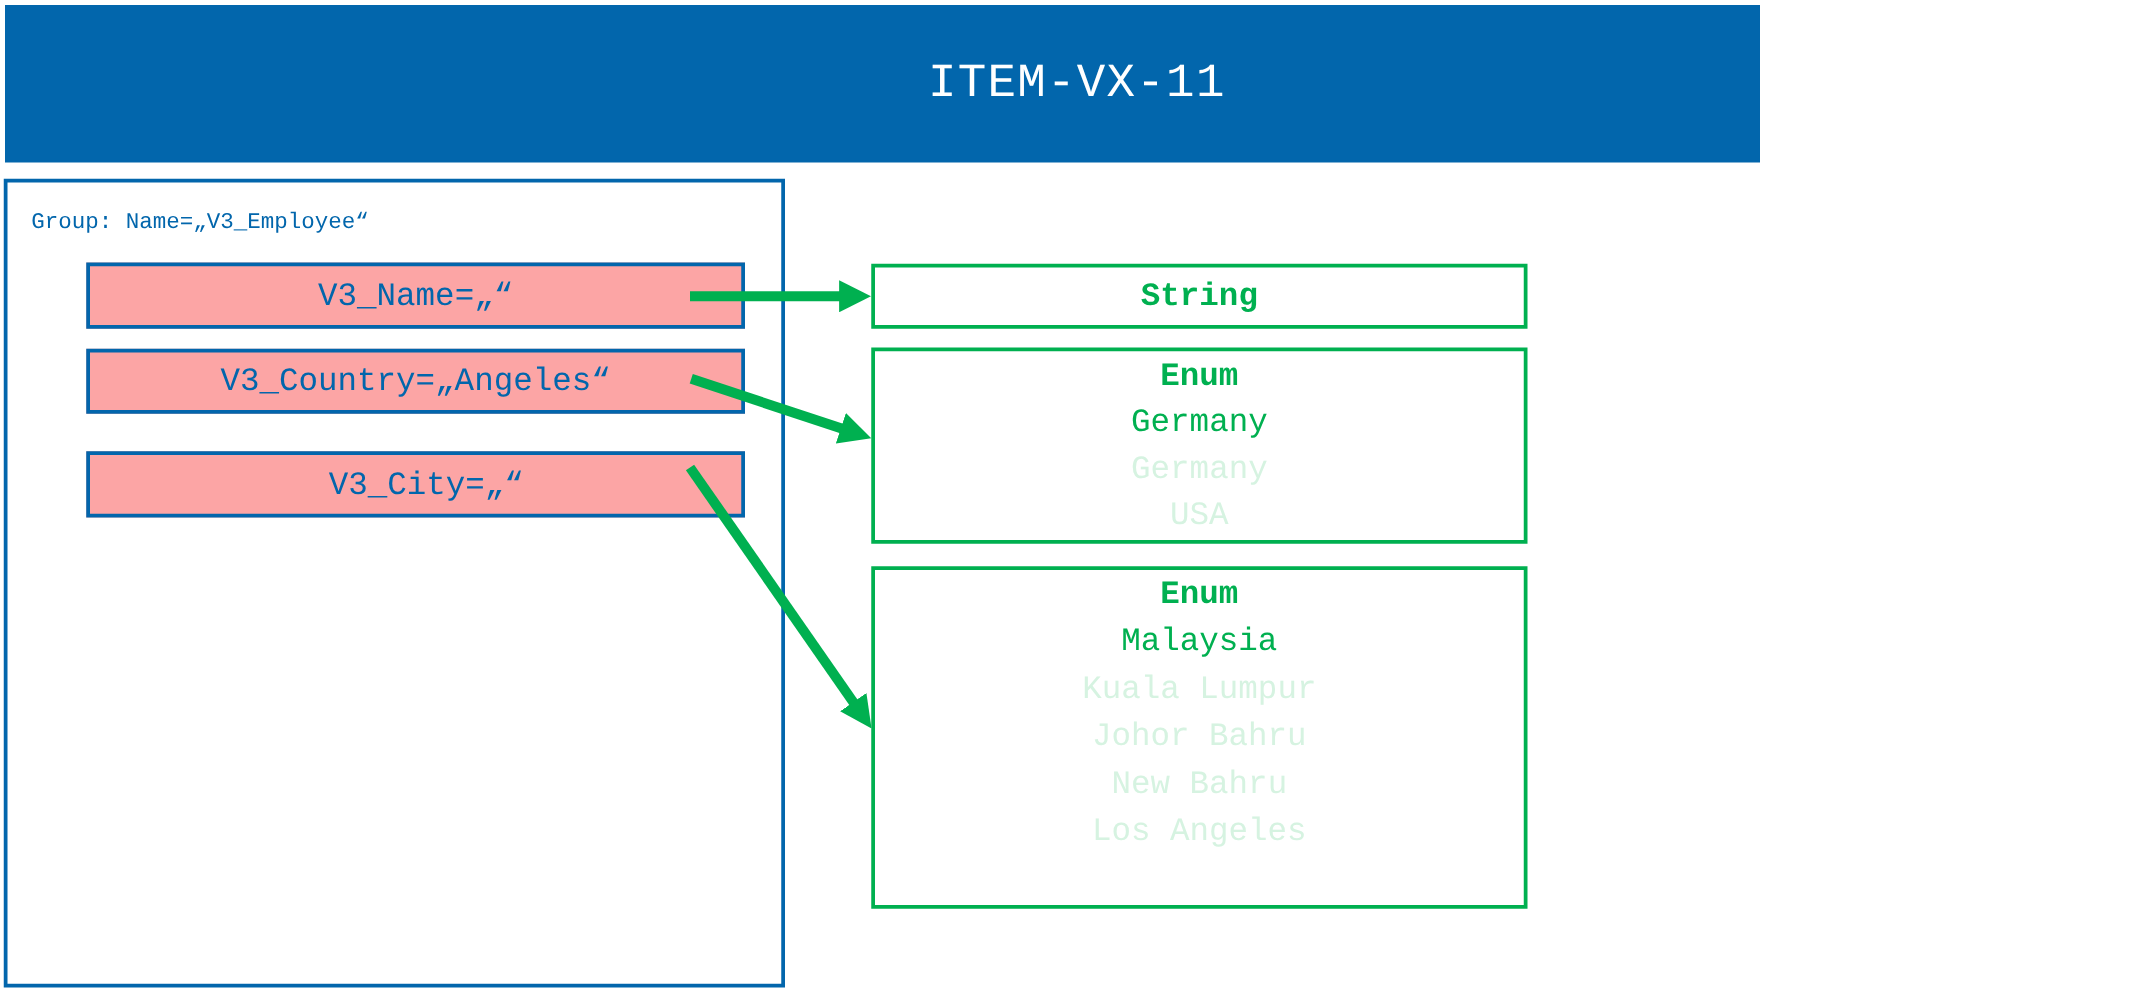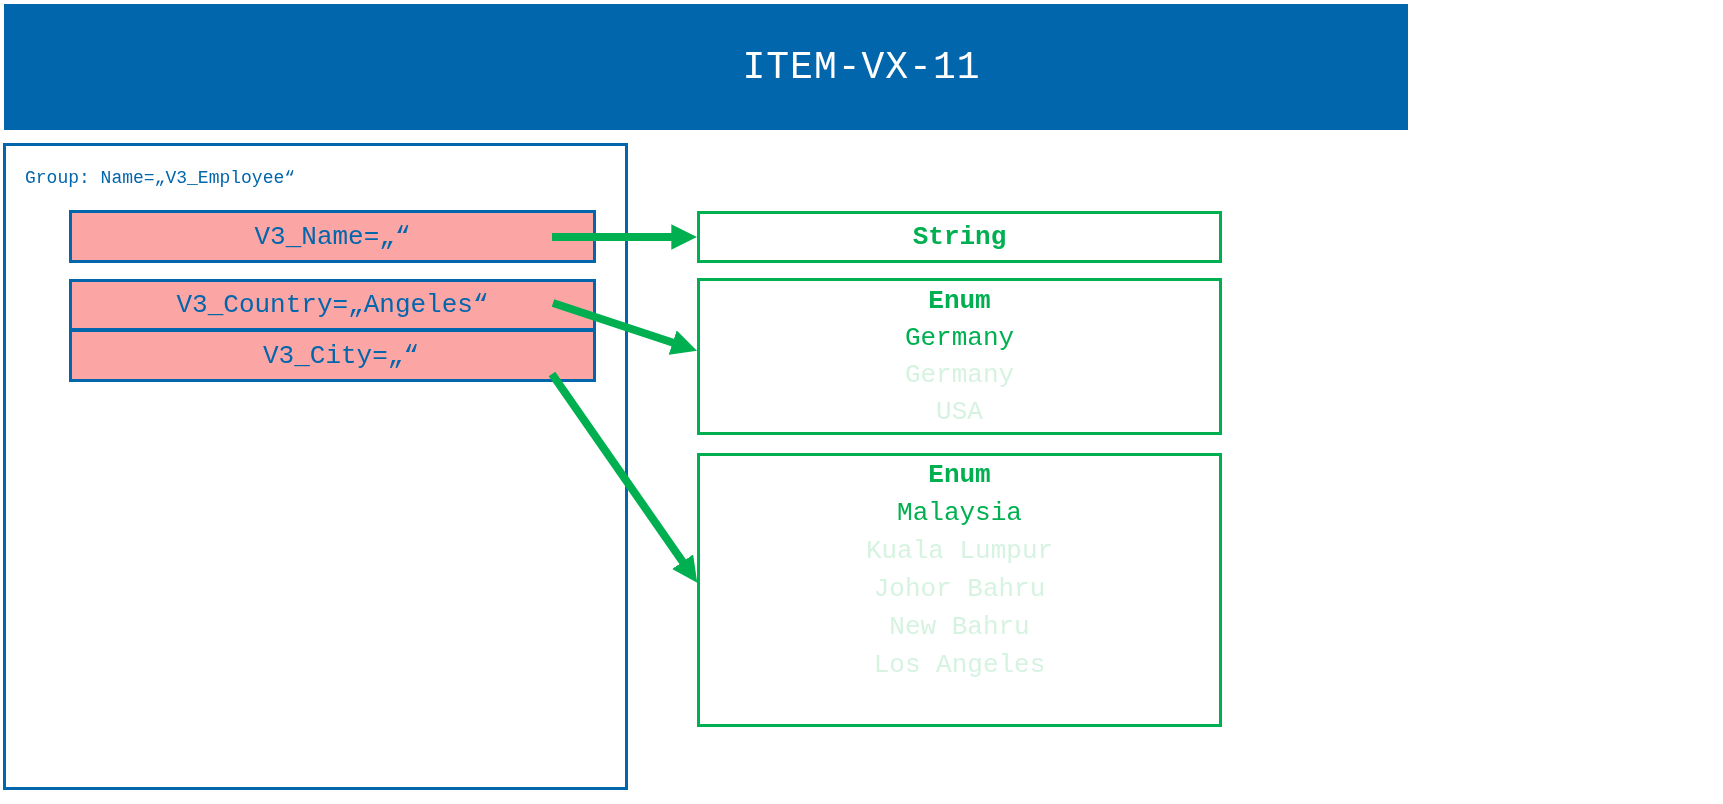--- a/index.html
+++ b/index.html
@@ -33,21 +33,21 @@
     color:var(--blue);font-size:18px;white-space:nowrap;
   }
   .field-box{
     position:absolute;width:527px;height:53px;left:25px;
     border:3px solid var(--blue);box-sizing:border-box;background:#fca5a5;
     display:flex;align-items:center;justify-content:center;
     color:var(--blue);font-size:26px;margin-left:44px;
   }
   .field-name{top:210px;}
   .field-country{top:279px;height:52px;}
-  .field-city{top:329px;padding-left:17px;}
+  .field-city{top:361px;padding-left:17px;}
   .type-box{
     position:absolute;left:697px;width:525px;
     border:3px solid var(--green);box-sizing:border-box;background:#fff;
     color:var(--green);font-size:26px;text-align:center;
   }
   .type-string{
     top:211px;height:52px;
     display:flex;align-items:center;justify-content:center;
   }
   .type-title{font-weight:700;}

